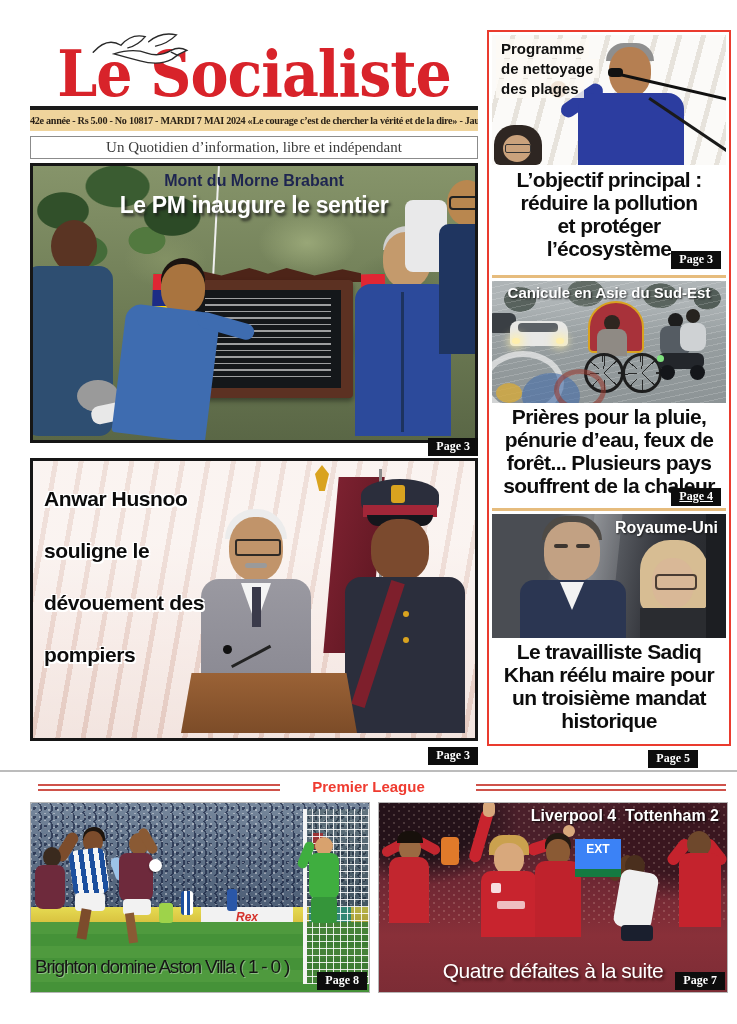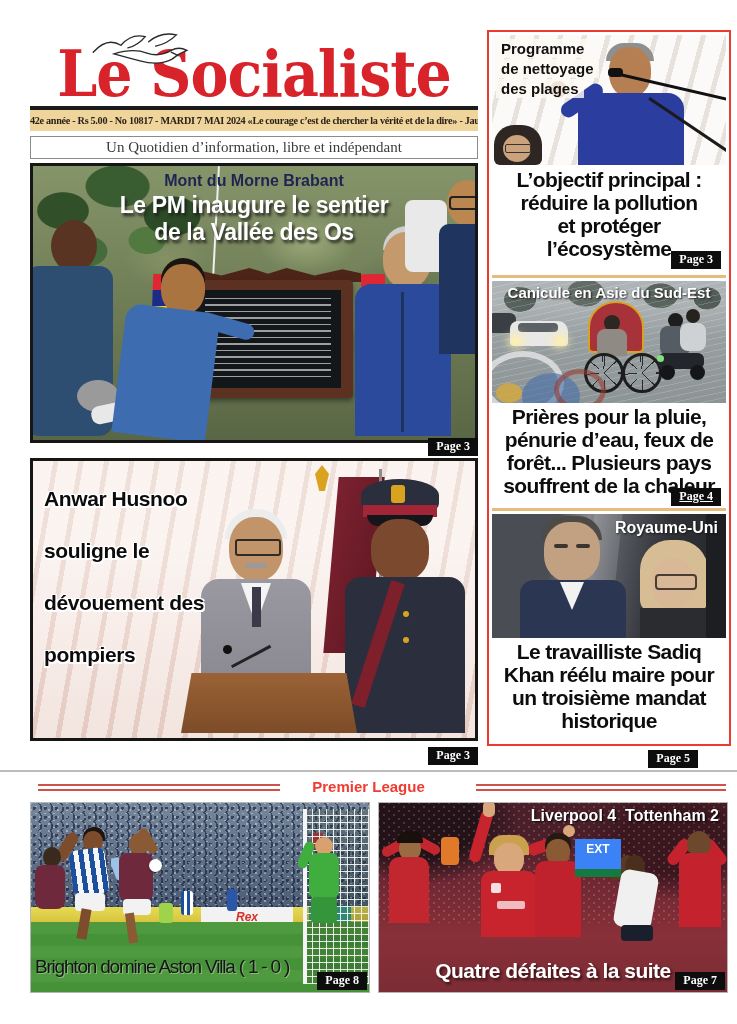--- a/index.html
+++ b/index.html
@@ -68,21 +68,21 @@
   
   .fig{position:absolute;top:802px;height:191px;box-sizing:border-box;border:1px solid #b5b5b5;overflow:hidden;background:#777;}
   #fig-brighton{left:30px;width:340px;}
   #fig-liverpool{left:378px;width:350px;}
   #brighton-caption{position:absolute;left:4px;bottom:14px;z-index:7;font-weight:normal;font-size:19px;
     color:#151515;letter-spacing:-1.2px;white-space:nowrap;
     text-shadow:1px 1px 0 rgba(255,255,255,.35);}
   #liv-score{position:absolute;top:4px;right:8px;z-index:7;color:#fff;font-weight:bold;font-size:16px;
     white-space:pre;text-shadow:1px 1px 2px rgba(0,0,0,.9);}
   #liv-caption{position:absolute;left:0;bottom:8px;width:100%;z-index:7;text-align:center;
-    color:#fff;font-weight:bold;font-size:21px;line-height:26px;letter-spacing:-0.5px;
+    color:#fff;font-weight:normal;font-size:21px;line-height:26px;letter-spacing:-0.5px;
     text-shadow:2px 2px 3px rgba(40,10,10,.85);}
   #liv-caption span{display:block;}
   #exit-sign{position:absolute;left:196px;top:36px;width:46px;height:30px;background:#3b82f6;z-index:3;
     color:#fff;font-weight:bold;font-size:12px;text-align:center;line-height:20px;
     border-bottom:8px solid #157a41;}
 </style>
 </head>
 <body>
 
 <div id="page">
@@ -149,21 +149,20 @@
       <div class="sh" style="left:368px;top:126px;width:3px;height:140px;background:#1d335f"></div>
 
       <div class="sh" style="left:372px;top:34px;width:42px;height:72px;background:#e9e9ea;border-radius:8px"></div>
       <div class="sh" style="left:414px;top:14px;width:40px;height:46px;background:#b9874f;border-radius:50%"></div>
       <div class="sh" style="left:416px;top:30px;width:36px;height:10px;border:2px solid #222;border-radius:4px;background:transparent"></div>
       <div class="sh" style="left:406px;top:58px;width:52px;height:130px;background:#1f3560;border-radius:10px 10px 0 0"></div>
 
       <div id="trail-kicker">Mont du Morne Brabant</div>
       <div id="trail-headline" class="sh">
         <span>Le PM inaugure le sentier</span>
-        <span>de la Vallée des Os</span>
       </div>
     </div>
   </section>
   <div class="badge" style="top:438px;right:259px;">Page 3</div>
 
   <section class="frame" id="article-fire">
     <div class="photo">
       <div class="sh" style="inset:0;background:linear-gradient(180deg,#f7ebe6 0 30%,#f1ddd6 65%,#e9d0c7)"></div>
       <div class="sh" style="inset:0;opacity:.55;background:
         repeating-linear-gradient(100deg,rgba(255,255,255,.8) 0 20px,rgba(208,176,166,.35) 20px 25px)"></div>

